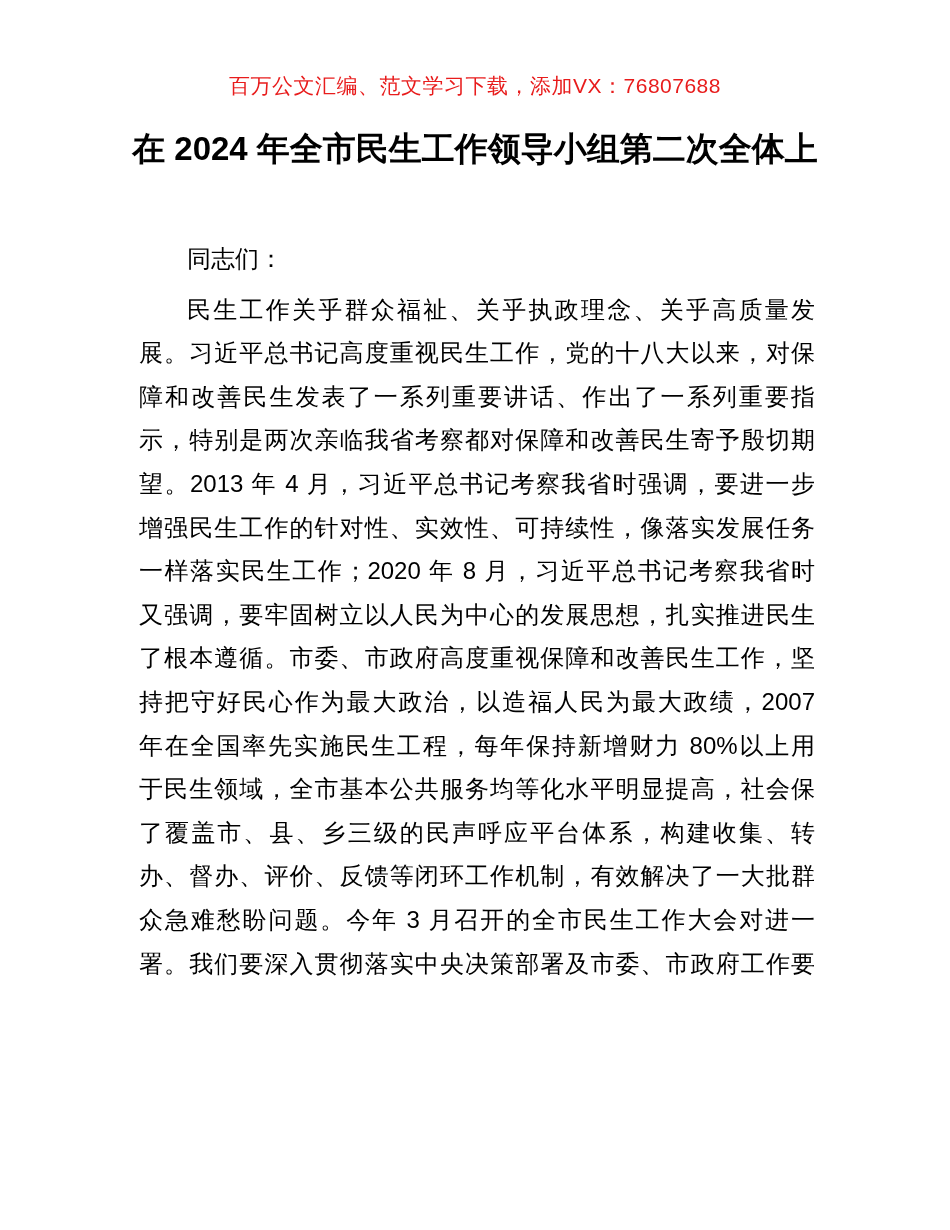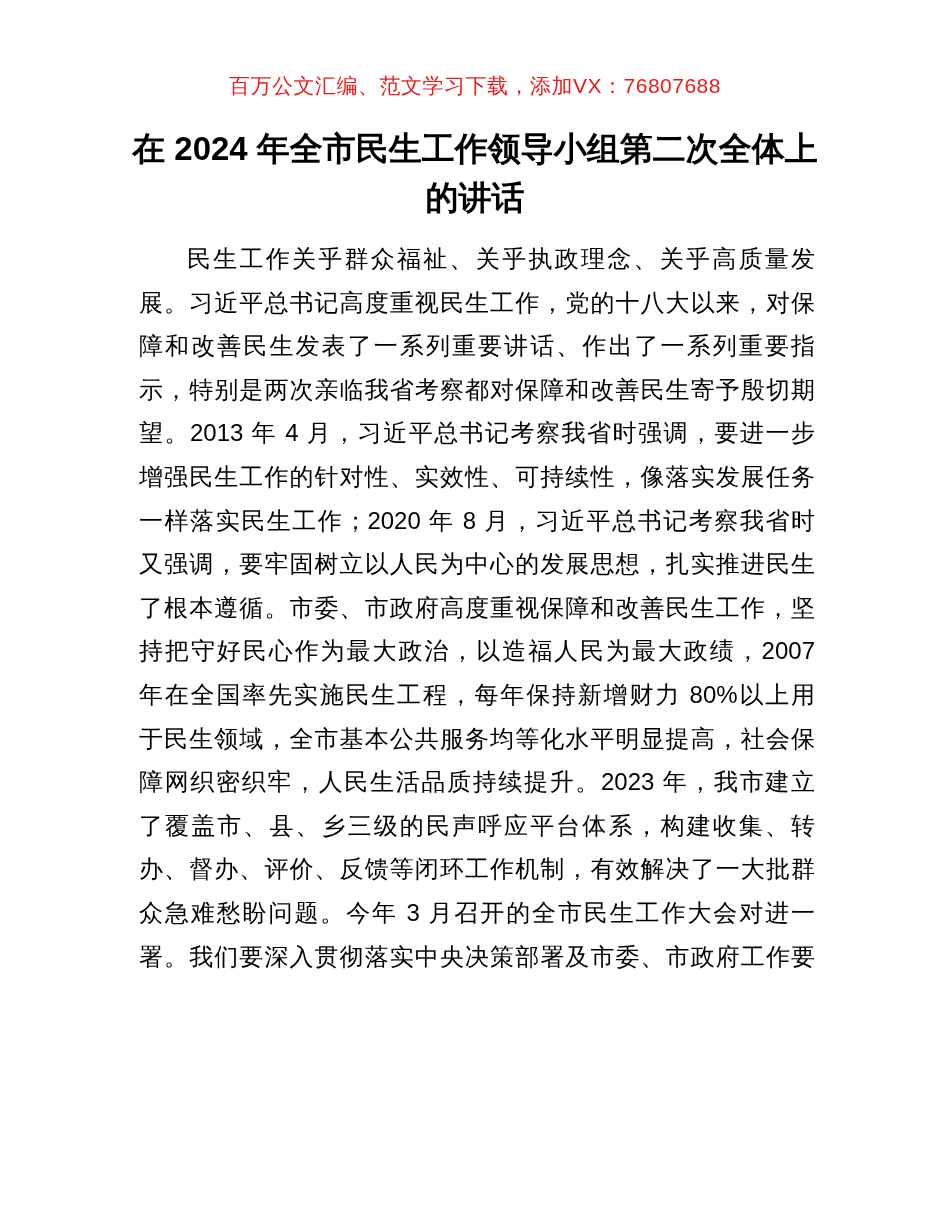--- a/index.html
+++ b/index.html
@@ -70,39 +70,38 @@
 </style>
 </head>
 <body>
 
 <div class="page">
 
   <div class="watermark">百万公文汇编、范文学习下载，添加VX：76807688</div>
 
   <h1 class="title">
       <div class="title-line">在 2024 年全市民生工作领导小组第二次全体上</div>
-      <div class="title-line">的讲话</div>
     </h1>
 
   <div class="doc-body">
+    <p class="salutation">同志们：</p>
 
     <div class="para">
         <div class="line">民生工作关乎群众福祉、关乎执政理念、关乎高质量发</div>
         <div class="line">展。习近平总书记高度重视民生工作，党的十八大以来，对保</div>
         <div class="line">障和改善民生发表了一系列重要讲话、作出了一系列重要指</div>
         <div class="line">示，特别是两次亲临我省考察都对保障和改善民生寄予殷切期</div>
         <div class="line">望。2013 年 4 月，习近平总书记考察我省时强调，要进一步</div>
         <div class="line">增强民生工作的针对性、实效性、可持续性，像落实发展任务</div>
         <div class="line">一样落实民生工作；2020 年 8 月，习近平总书记考察我省时</div>
         <div class="line">又强调，要牢固树立以人民为中心的发展思想，扎实推进民生</div>
         <div class="line">了根本遵循。市委、市政府高度重视保障和改善民生工作，坚</div>
         <div class="line">持把守好民心作为最大政治，以造福人民为最大政绩，2007</div>
         <div class="line">年在全国率先实施民生工程，每年保持新增财力 80%以上用</div>
         <div class="line">于民生领域，全市基本公共服务均等化水平明显提高，社会保</div>
-        <div class="line">障网织密织牢，人民生活品质持续提升。2023 年，我市建立</div>
         <div class="line">了覆盖市、县、乡三级的民声呼应平台体系，构建收集、转</div>
         <div class="line">办、督办、评价、反馈等闭环工作机制，有效解决了一大批群</div>
         <div class="line">众急难愁盼问题。今年 3 月召开的全市民生工作大会对进一</div>
         <div class="line">署。我们要深入贯彻落实中央决策部署及市委、市政府工作要</div>
       </div>
   </div>
 
 </div>
 
 </body></html>

